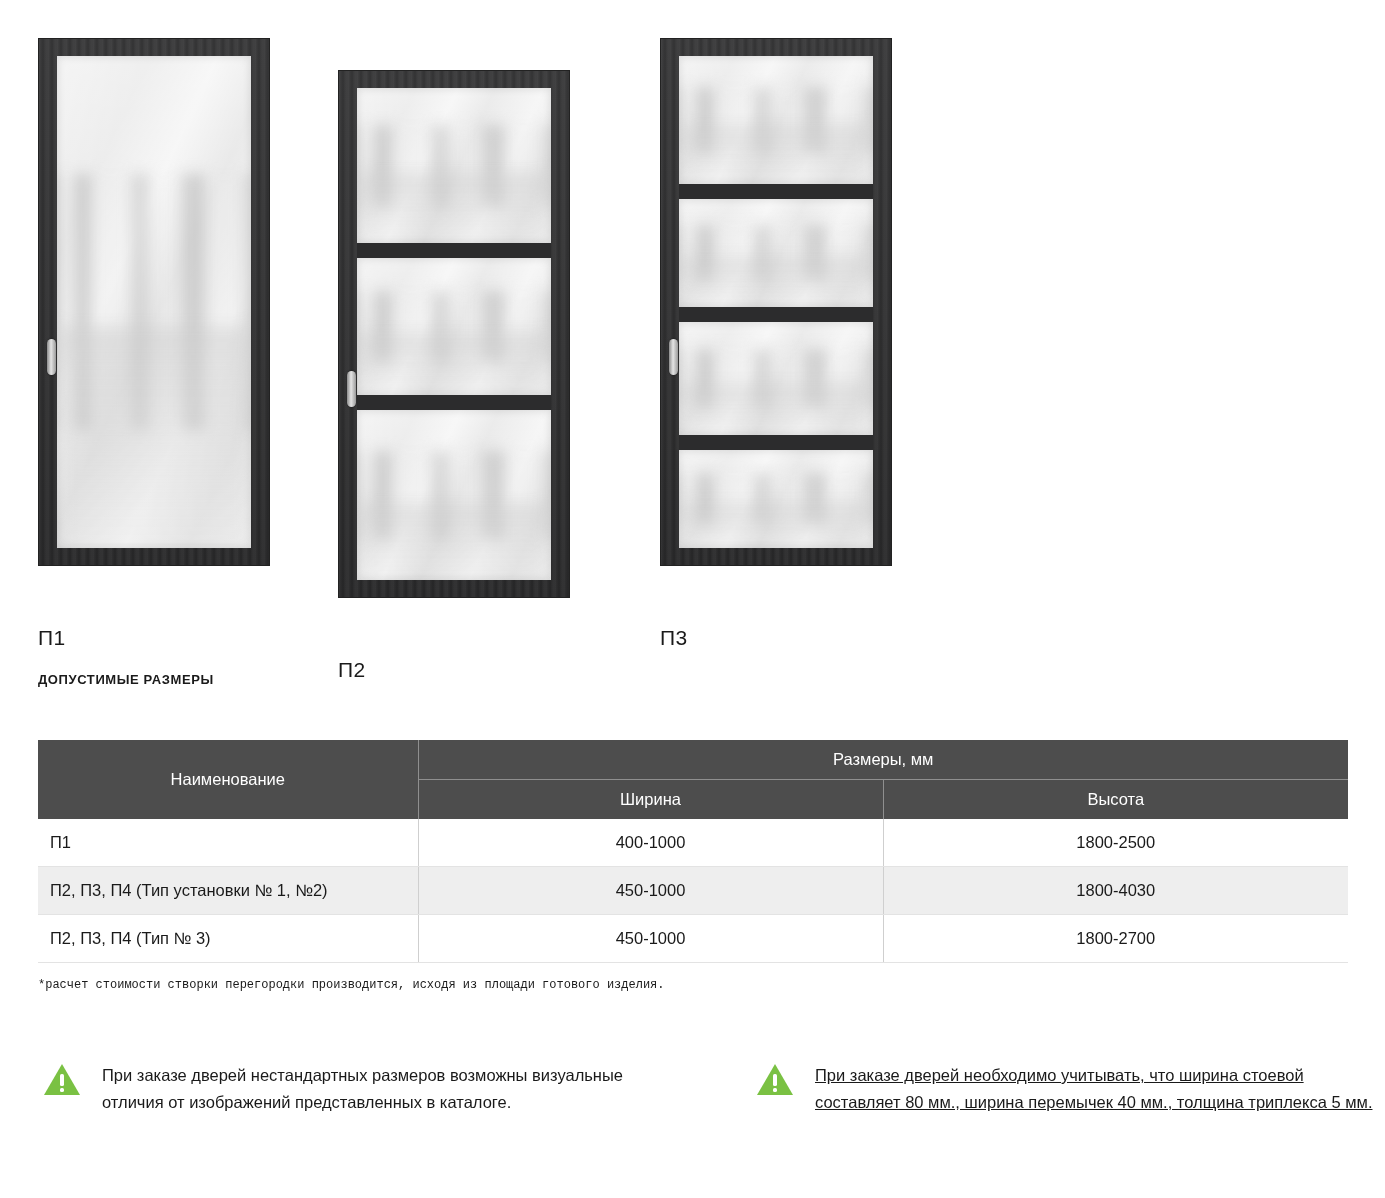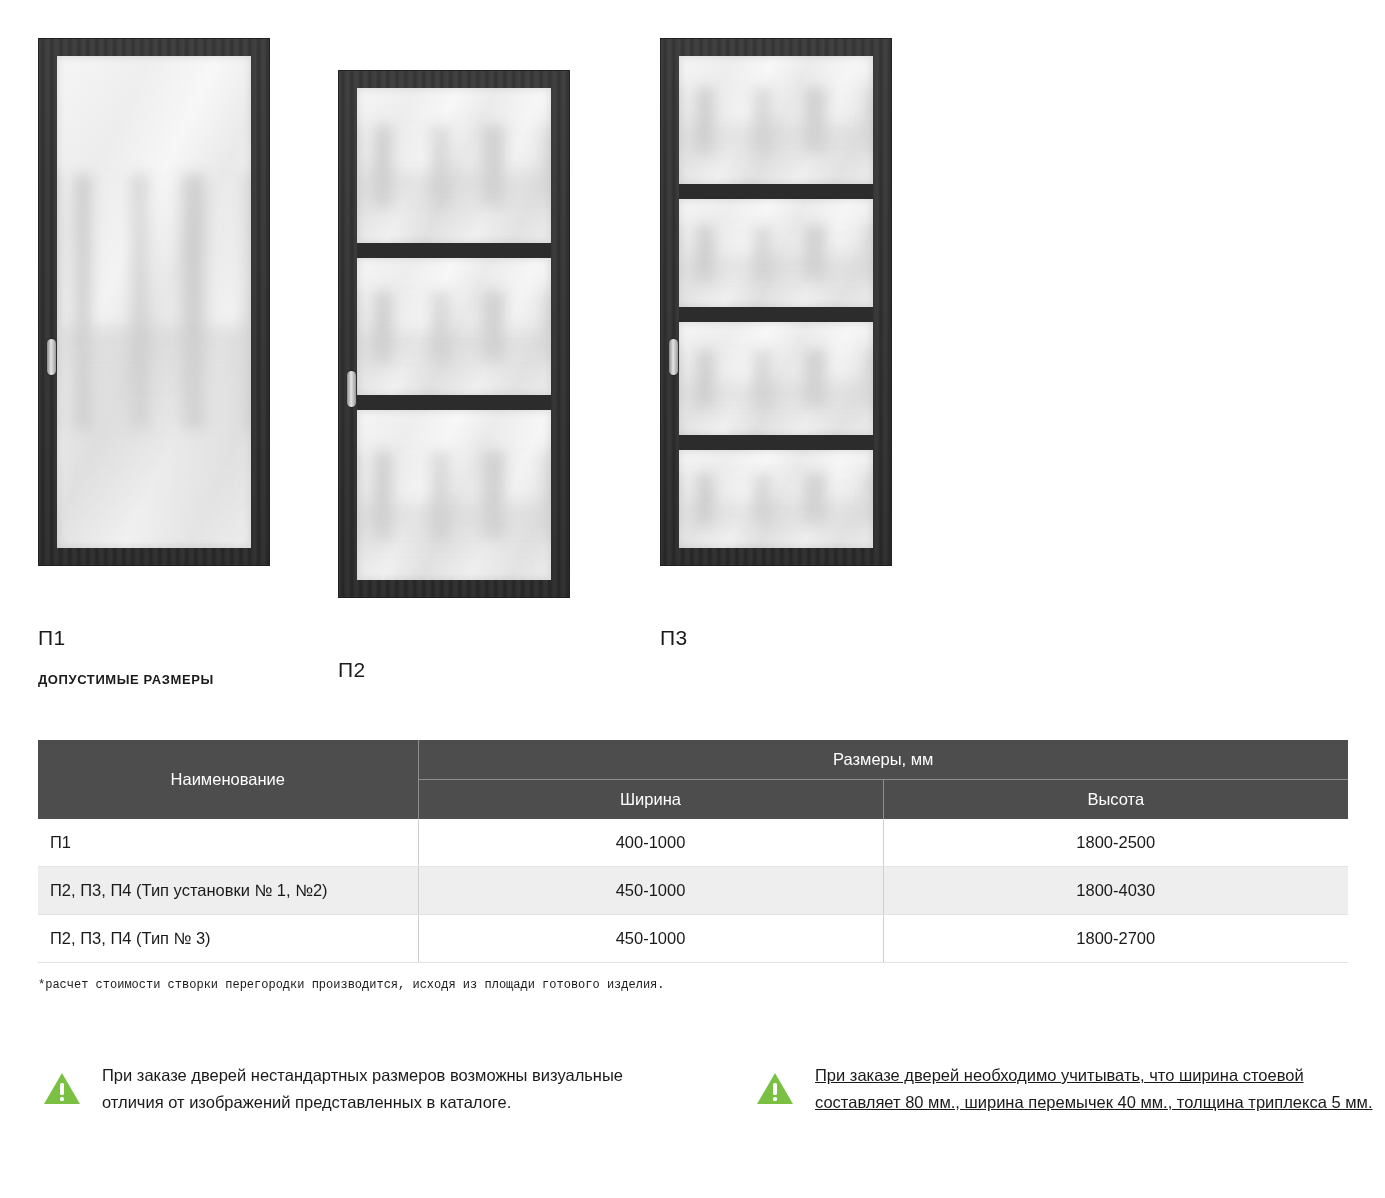--- a/index.html
+++ b/index.html
@@ -162,21 +162,21 @@
     font-size: 12px;
     color: #1a1a1a;
     font-family: Liberation Mono, monospace;
   }
 
   
   .note {
     position: absolute;
     top: 1062px;
     display: flex;
-    align-items: center;
+    align-items: flex-start;
     gap: 20px;
   }
   .note-1 { left: 42px; width: 640px; }
   .note-2 { left: 755px; width: 620px; text-decoration: underline; }
   .warn-icon {
     flex: 0 0 auto;
     width: 40px;
     height: 36px;
     position: relative;
   }

